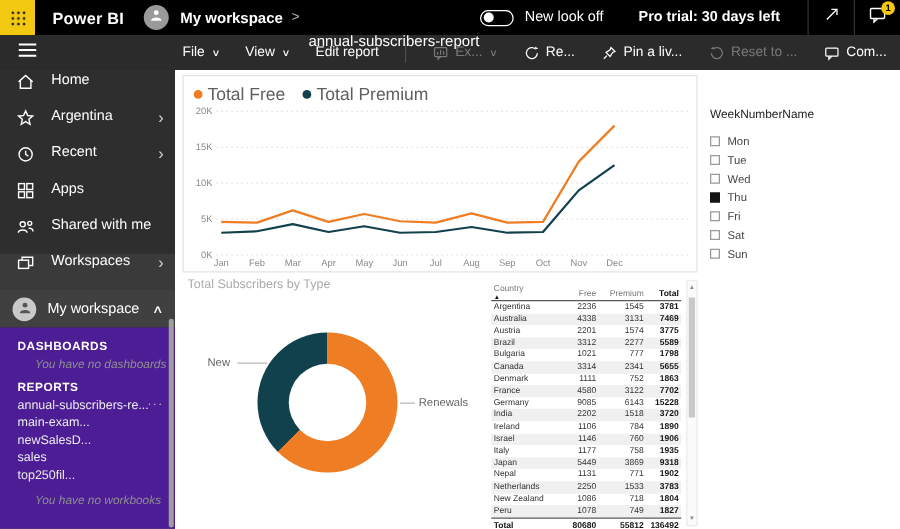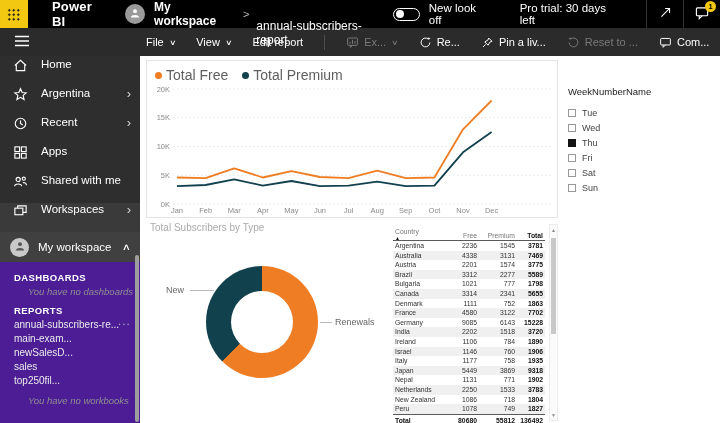--- a/index.html
+++ b/index.html
@@ -6,31 +6,31 @@
   html,body { width:720px; height:423px; overflow:hidden; background:#fff;
     font-family:"Liberation Sans","DejaVu Sans",sans-serif; }
 
   
   .topbar { position:absolute; left:0; top:0; width:720px; height:28px; background:#000;
     display:flex; align-items:center; color:#fff; z-index:5; }
   .waffle { width:28px; height:28px; background:#F2C811; display:flex; align-items:center; justify-content:center; }
   .waffle .dots { width:13px; height:13px;
     background-image:radial-gradient(#1a1a1a 1px, transparent 1.25px);
     background-size:4.5px 4.5px; background-position:0 0; }
-  .brand { margin-left:24px; font-size:13px; font-weight:700; letter-spacing:.2px; }
+  .brand { margin-left:14px; font-size:13px; font-weight:700; letter-spacing:.2px; }
   .avatar { width:20px; height:20px; border-radius:50%; background:#9a9a9a; margin-left:16px;
     display:flex; align-items:center; justify-content:center; flex:none; }
   .crumb-ws { margin-left:9px; font-size:12px; font-weight:700; }
   .crumb-sep { margin:0 7px; font-size:11px; color:#b8b8b8; }
   .crumb-rep { font-size:12px;margin-top:37px; }
   .top-right { margin-left:auto; display:flex; align-items:center; height:100%; }
   .toggle { width:27px; height:13px; border:1px solid #fff; border-radius:8px; position:relative; flex:none; }
   .toggle .knob { position:absolute; left:2px; top:1.5px; width:8px; height:8px; border-radius:50%; background:#fff; }
   .newlook { margin-left:9px; font-size:11.5px; }
-  .protrial { margin-left:28px; margin-right:22px; font-size:11.5px; font-weight:400; }
+  .protrial { margin-left:28px; margin-right:22px; font-size:11.5px; font-weight:700; }
   .tdiv { width:1px; height:28px; background:#323232; }
   .topicon { width:36px; height:28px; display:flex; align-items:center; justify-content:center; position:relative; }
   .badge { position:absolute; top:1px; right:4px; width:11px; height:11px; border-radius:50%;
     background:#F2C811; color:#000; font-size:7.5px; font-weight:700;
     display:flex; align-items:center; justify-content:center; }
 
   
   .toolbar { position:absolute; left:0; top:28px; width:720px; height:28px; background:#2b2b2b;
     display:flex; align-items:center; color:#fff; z-index:4; }
   .hamburger { margin-left:14px; width:16px; color:#fff; }
@@ -326,20 +326,24 @@
         <polyline points="30.0,98.5 58.6,99.1 87.2,89.3 115.8,98.5 144.4,92.2 173.0,98.0 201.6,99.1 230.2,91.7 258.8,99.1 287.4,98.5 316.0,50.3 344.6,21.5" fill="none" stroke="#EE7D23" stroke-width="1.8" stroke-linejoin="round"></polyline>
         <polyline points="30.0,107.2 58.6,106.0 87.2,100.3 115.8,106.6 144.4,102.0 173.0,107.2 201.6,106.6 230.2,102.6 258.8,107.2 287.4,106.6 316.0,73.3 344.6,53.1" fill="none" stroke="#12414E" stroke-width="1.8" stroke-linejoin="round"></polyline>
       </svg>
   </div>
 
   <div class="slicer">
     <div class="slicer-title">WeekNumberName</div>
     <div id="slicer-items">
         <div class="slicer-item">
           <span class="cb"></span>
+          <span>Mon</span>
+        </div>
+        <div class="slicer-item">
+          <span class="cb"></span>
           <span>Tue</span>
         </div>
         <div class="slicer-item">
           <span class="cb"></span>
           <span>Wed</span>
         </div>
         <div class="slicer-item">
           <span class="cb checked"></span>
           <span>Thu</span>
         </div>

